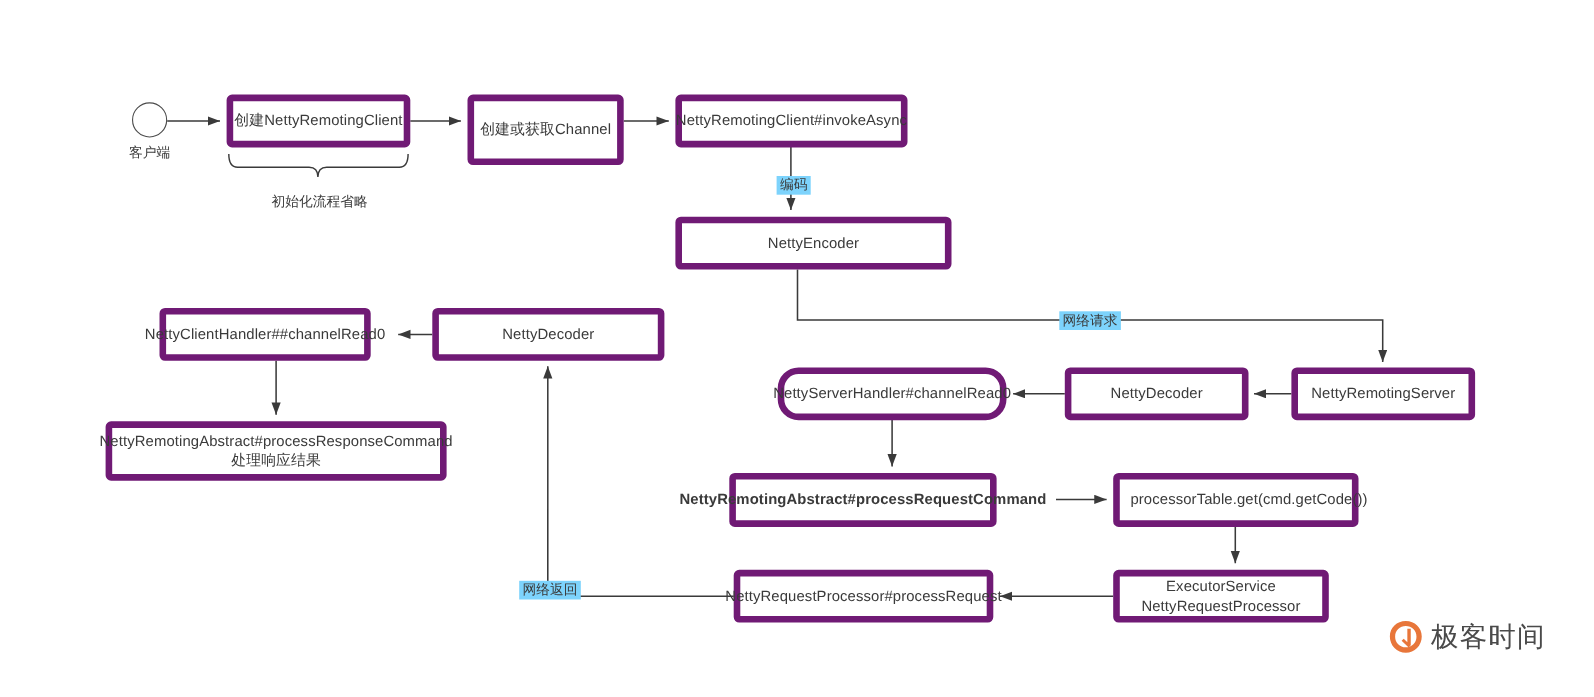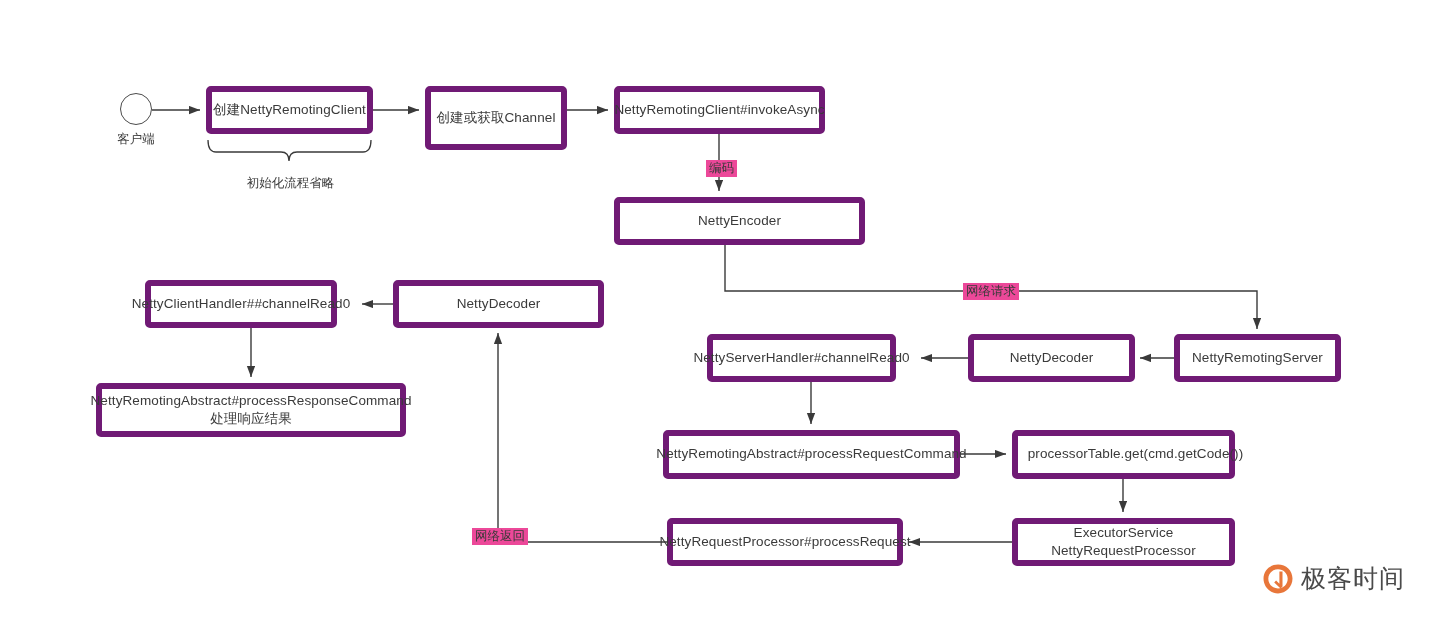--- a/index.html
+++ b/index.html
@@ -38,21 +38,21 @@
     text-align: center;
     font-size: 13.5px;
     line-height: 1.35;
     letter-spacing: 0.1px;
     white-space: pre-line;
   }
   .edge-label {
     position: absolute;
     font-size: 12.5px;
     color: #3a3a3a;
-    background: #ec4899;
+    background: #7dd3fc;
     padding: 0 3px;
     white-space: nowrap;
   }
   .plain-label {
     position: absolute;
     font-size: 12.5px;
     color: #3a3a3a;
     white-space: nowrap;
     text-align: center;
   }
@@ -149,45 +149,45 @@
 
   <div class="edge-label" style="left:963px; top:283px;">网络请求</div>
 
   <div class="node" style="left:145px; top:280px; width:192px; height:48px;">
     <span>NettyClientHandler##channelRead0</span>
   </div>
   <div class="node" style="left:393px; top:280px; width:211px; height:48px;">
     <span>NettyDecoder</span>
   </div>
 
-  <div class="node" style="left:707px; top:334px; width:189px; height:48px;">
+  <div class="node" style="left:707px; top:334px; width:208px; height:48px;border-radius:19px;">
     <span>NettyServerHandler#channelRead0</span>
   </div>
   <div class="node" style="left:968px; top:334px; width:167px; height:48px;">
     <span>NettyDecoder</span>
   </div>
   <div class="node" style="left:1174px; top:334px; width:167px; height:48px;">
     <span>NettyRemotingServer</span>
   </div>
 
   <div class="node" style="left:96px; top:383px; width:310px; height:54px;">
     <span>NettyRemotingAbstract#processResponseCommand
 处理响应结果</span>
   </div>
-  <div class="node" style="left:663px; top:430px; width:297px; height:49px;">
+  <div class="node" style="left:663px; top:430px; width:243px; height:49px;font-weight:bold;">
     <span>NettyRemotingAbstract#processRequestCommand</span>
   </div>
   <div class="node" style="left:1012px; top:430px; width:223px; height:49px;padding-left:24px;">
     <span>processorTable.get(cmd.getCode())</span>
   </div>
 
   <div class="node" style="left:667px; top:518px; width:236px; height:48px;">
     <span>NettyRequestProcessor#processRequest</span>
   </div>
-  <div class="node" style="left:1012px; top:518px; width:223px; height:48px;">
+  <div class="node" style="left:1012px; top:518px; width:196px; height:48px;">
     <span>ExecutorService NettyRequestProcessor</span>
   </div>
 
   <div class="edge-label" style="left:472px; top:528px;">网络返回</div>
 
   <div class="watermark" style="left:1262px; top:562px;">
     <div class="wm-logo">
       <svg viewBox="0 0 32 32" width="32" height="32">
         <path d="M16 1.5 C7.8 1.5 1.5 7.6 1.5 15.6 C1.5 23.8 8 30.5 16 30.5 C24 30.5 30.5 23.8 30.5 15.6 C30.5 7.6 24.2 1.5 16 1.5 Z M16 25.5 C10.5 25.5 6.3 21.2 6.3 15.8 C6.3 10.3 10.6 6.2 16 6.2 C21.4 6.2 25.7 10.3 25.7 15.8 C25.7 21.2 21.5 25.5 16 25.5 Z" fill="#E8763A"></path>
         <path d="M17.4 8.5 L17.4 20.8 L14.1 17.6 L12.2 19.6 L18.6 25.6 L20.5 23.6 L20.5 8.5 Z" fill="#E8763A"></path>

